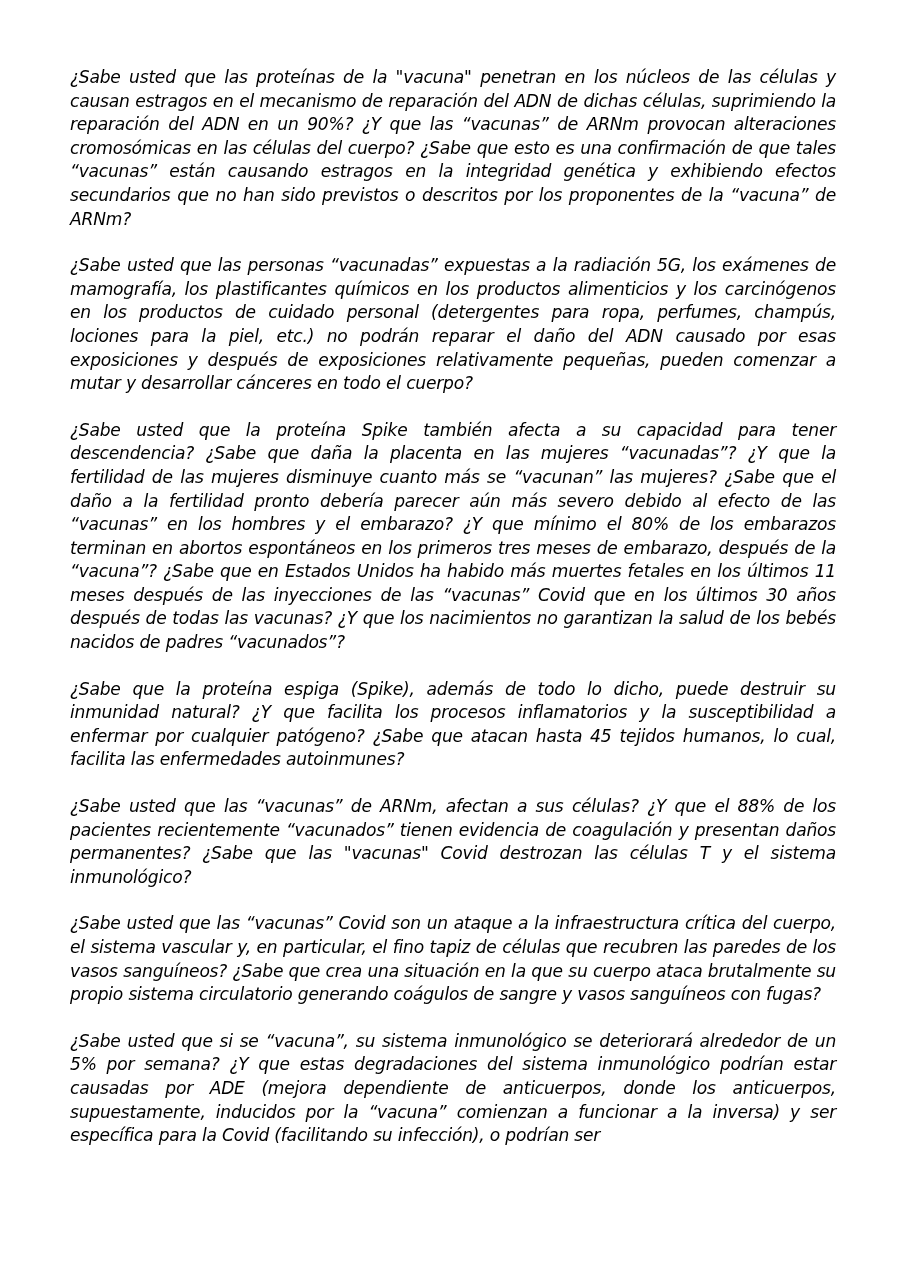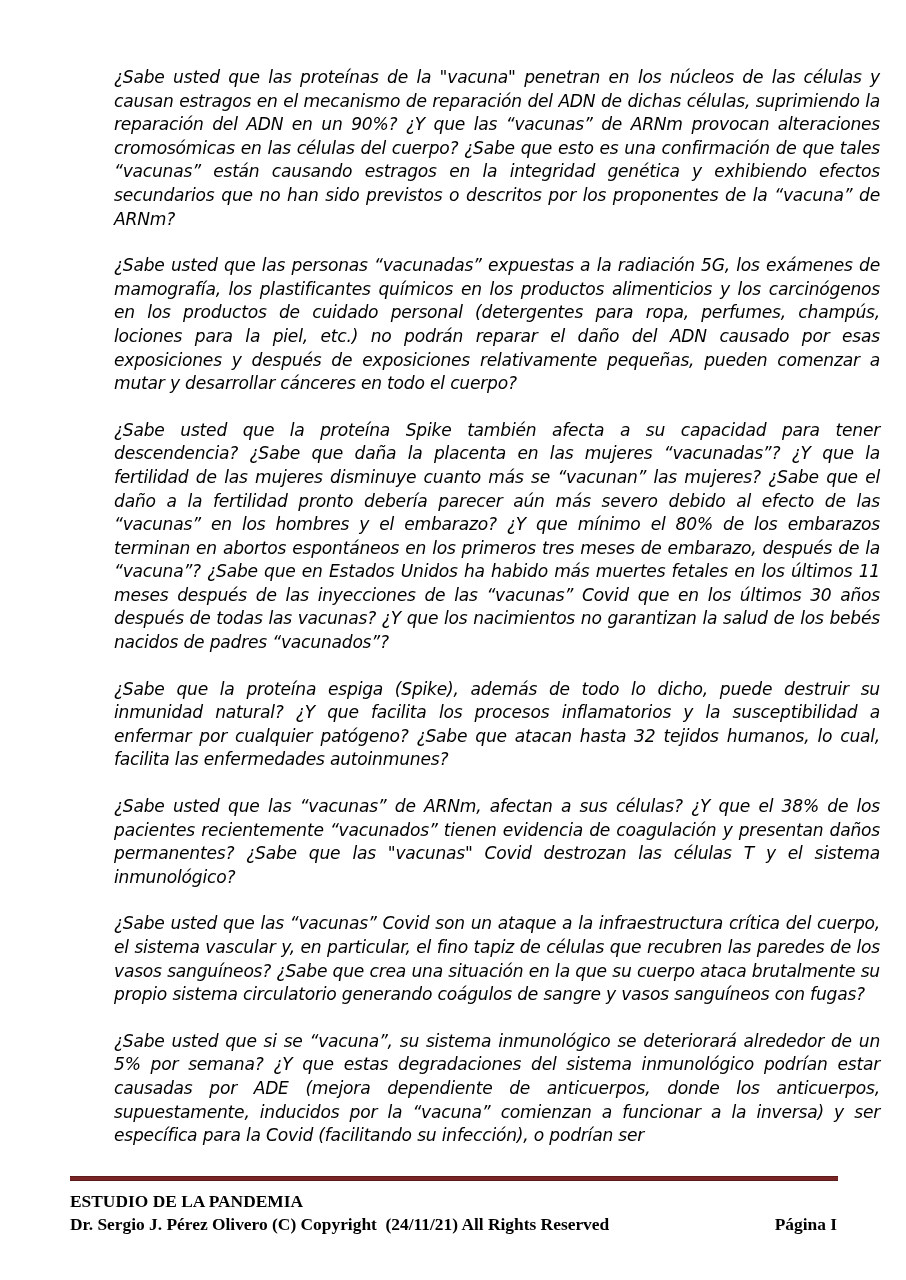--- a/index.html
+++ b/index.html
@@ -17,21 +17,20 @@
     overflow: hidden;
     box-sizing: border-box;
   }
 
   
   .content {
     position: absolute;
     left: 70px;
     top: 66px;
     width: 766px;
-    margin-left: 44px;
   }
 
   .para {
     font-family: "DejaVu Sans", sans-serif;
     font-style: italic;
     font-size: 17.1px;
     line-height: 23.6px;
     color: #000000;
     text-align: justify;
     text-justify: inter-word;
@@ -91,28 +90,20 @@
 </style>
 </head>
 <body>
 
 <div class="page">
 
   <div class="content">
     <p class="para">¿Sabe usted que las proteínas de la "vacuna" penetran en los núcleos de las células y causan estragos en el mecanismo de reparación del ADN de dichas células, suprimiendo la reparación del ADN en un 90%? ¿Y que las “vacunas” de ARNm provocan alteraciones cromosómicas en las células del cuerpo? ¿Sabe que esto es una confirmación de que tales “vacunas” están causando estragos en la integridad genética y exhibiendo efectos secundarios que no han sido previstos o descritos por los proponentes de la “vacuna” de ARNm?</p>
     <p class="para">¿Sabe usted que las personas “vacunadas” expuestas a la radiación 5G, los exámenes de mamografía, los plastificantes químicos en los productos alimenticios y los carcinógenos en los productos de cuidado personal (detergentes para ropa, perfumes, champús, lociones para la piel, etc.) no podrán reparar el daño del ADN causado por esas exposiciones y después de exposiciones relativamente pequeñas, pueden comenzar a mutar y desarrollar cánceres en todo el cuerpo?</p>
     <p class="para">¿Sabe usted que la proteína Spike también afecta a su capacidad para tener descendencia? ¿Sabe que daña la placenta en las mujeres “vacunadas”? ¿Y que la fertilidad de las mujeres disminuye cuanto más se “vacunan” las mujeres? ¿Sabe que el daño a la fertilidad pronto debería parecer aún más severo debido al efecto de las “vacunas” en los hombres y el embarazo? ¿Y que mínimo el 80% de los embarazos terminan en abortos espontáneos en los primeros tres meses de embarazo, después de la “vacuna”? ¿Sabe que en Estados Unidos ha habido más muertes fetales en los últimos 11 meses después de las inyecciones de las “vacunas” Covid que en los últimos 30 años después de todas las vacunas? ¿Y que los nacimientos no garantizan la salud de los bebés nacidos de padres “vacunados”?</p>
-    <p class="para">¿Sabe que la proteína espiga (Spike), además de todo lo dicho, puede destruir su inmunidad natural? ¿Y que facilita los procesos inflamatorios y la susceptibilidad a enfermar por cualquier patógeno? ¿Sabe que atacan hasta 32 tejidos humanos, lo cual, facilita las enfermedades autoinmunes?</p>
-    <p class="para">¿Sabe usted que las “vacunas” de ARNm, afectan a sus células? ¿Y que el 38% de los pacientes recientemente “vacunados” tienen evidencia de coagulación y presentan daños permanentes? ¿Sabe que las "vacunas" Covid destrozan las células T y el sistema inmunológico?</p>
+    <p class="para">¿Sabe que la proteína espiga (Spike), además de todo lo dicho, puede destruir su inmunidad natural? ¿Y que facilita los procesos inflamatorios y la susceptibilidad a enfermar por cualquier patógeno? ¿Sabe que atacan hasta 45 tejidos humanos, lo cual, facilita las enfermedades autoinmunes?</p>
+    <p class="para">¿Sabe usted que las “vacunas” de ARNm, afectan a sus células? ¿Y que el 88% de los pacientes recientemente “vacunados” tienen evidencia de coagulación y presentan daños permanentes? ¿Sabe que las "vacunas" Covid destrozan las células T y el sistema inmunológico?</p>
     <p class="para">¿Sabe usted que las “vacunas” Covid son un ataque a la infraestructura crítica del cuerpo, el sistema vascular y, en particular, el fino tapiz de células que recubren las paredes de los vasos sanguíneos? ¿Sabe que crea una situación en la que su cuerpo ataca brutalmente su propio sistema circulatorio generando coágulos de sangre y vasos sanguíneos con fugas?</p>
     <p class="para">¿Sabe usted que si se “vacuna”, su sistema inmunológico se deteriorará alrededor de un 5% por semana? ¿Y que estas degradaciones del sistema inmunológico podrían estar causadas por ADE (mejora dependiente de anticuerpos, donde los anticuerpos, supuestamente, inducidos por la “vacuna” comienzan a funcionar a la inversa) y ser específica para la Covid (facilitando su infección), o podrían ser</p>
   </div>
 
-  <div class="footer">
-    <div class="footer-rule"></div>
-    <div class="footer-line">ESTUDIO DE LA PANDEMIA</div>
-    <div class="footer-line footer-line-2">
-      <span class="footer-credit">Dr. Sergio J. Pérez Olivero (C) Copyright  (24/11/21) All Rights Reserved</span>
-      <span class="footer-pageno">Página I</span>
-    </div>
-  </div>
 
 </div>
 
 </body></html>

